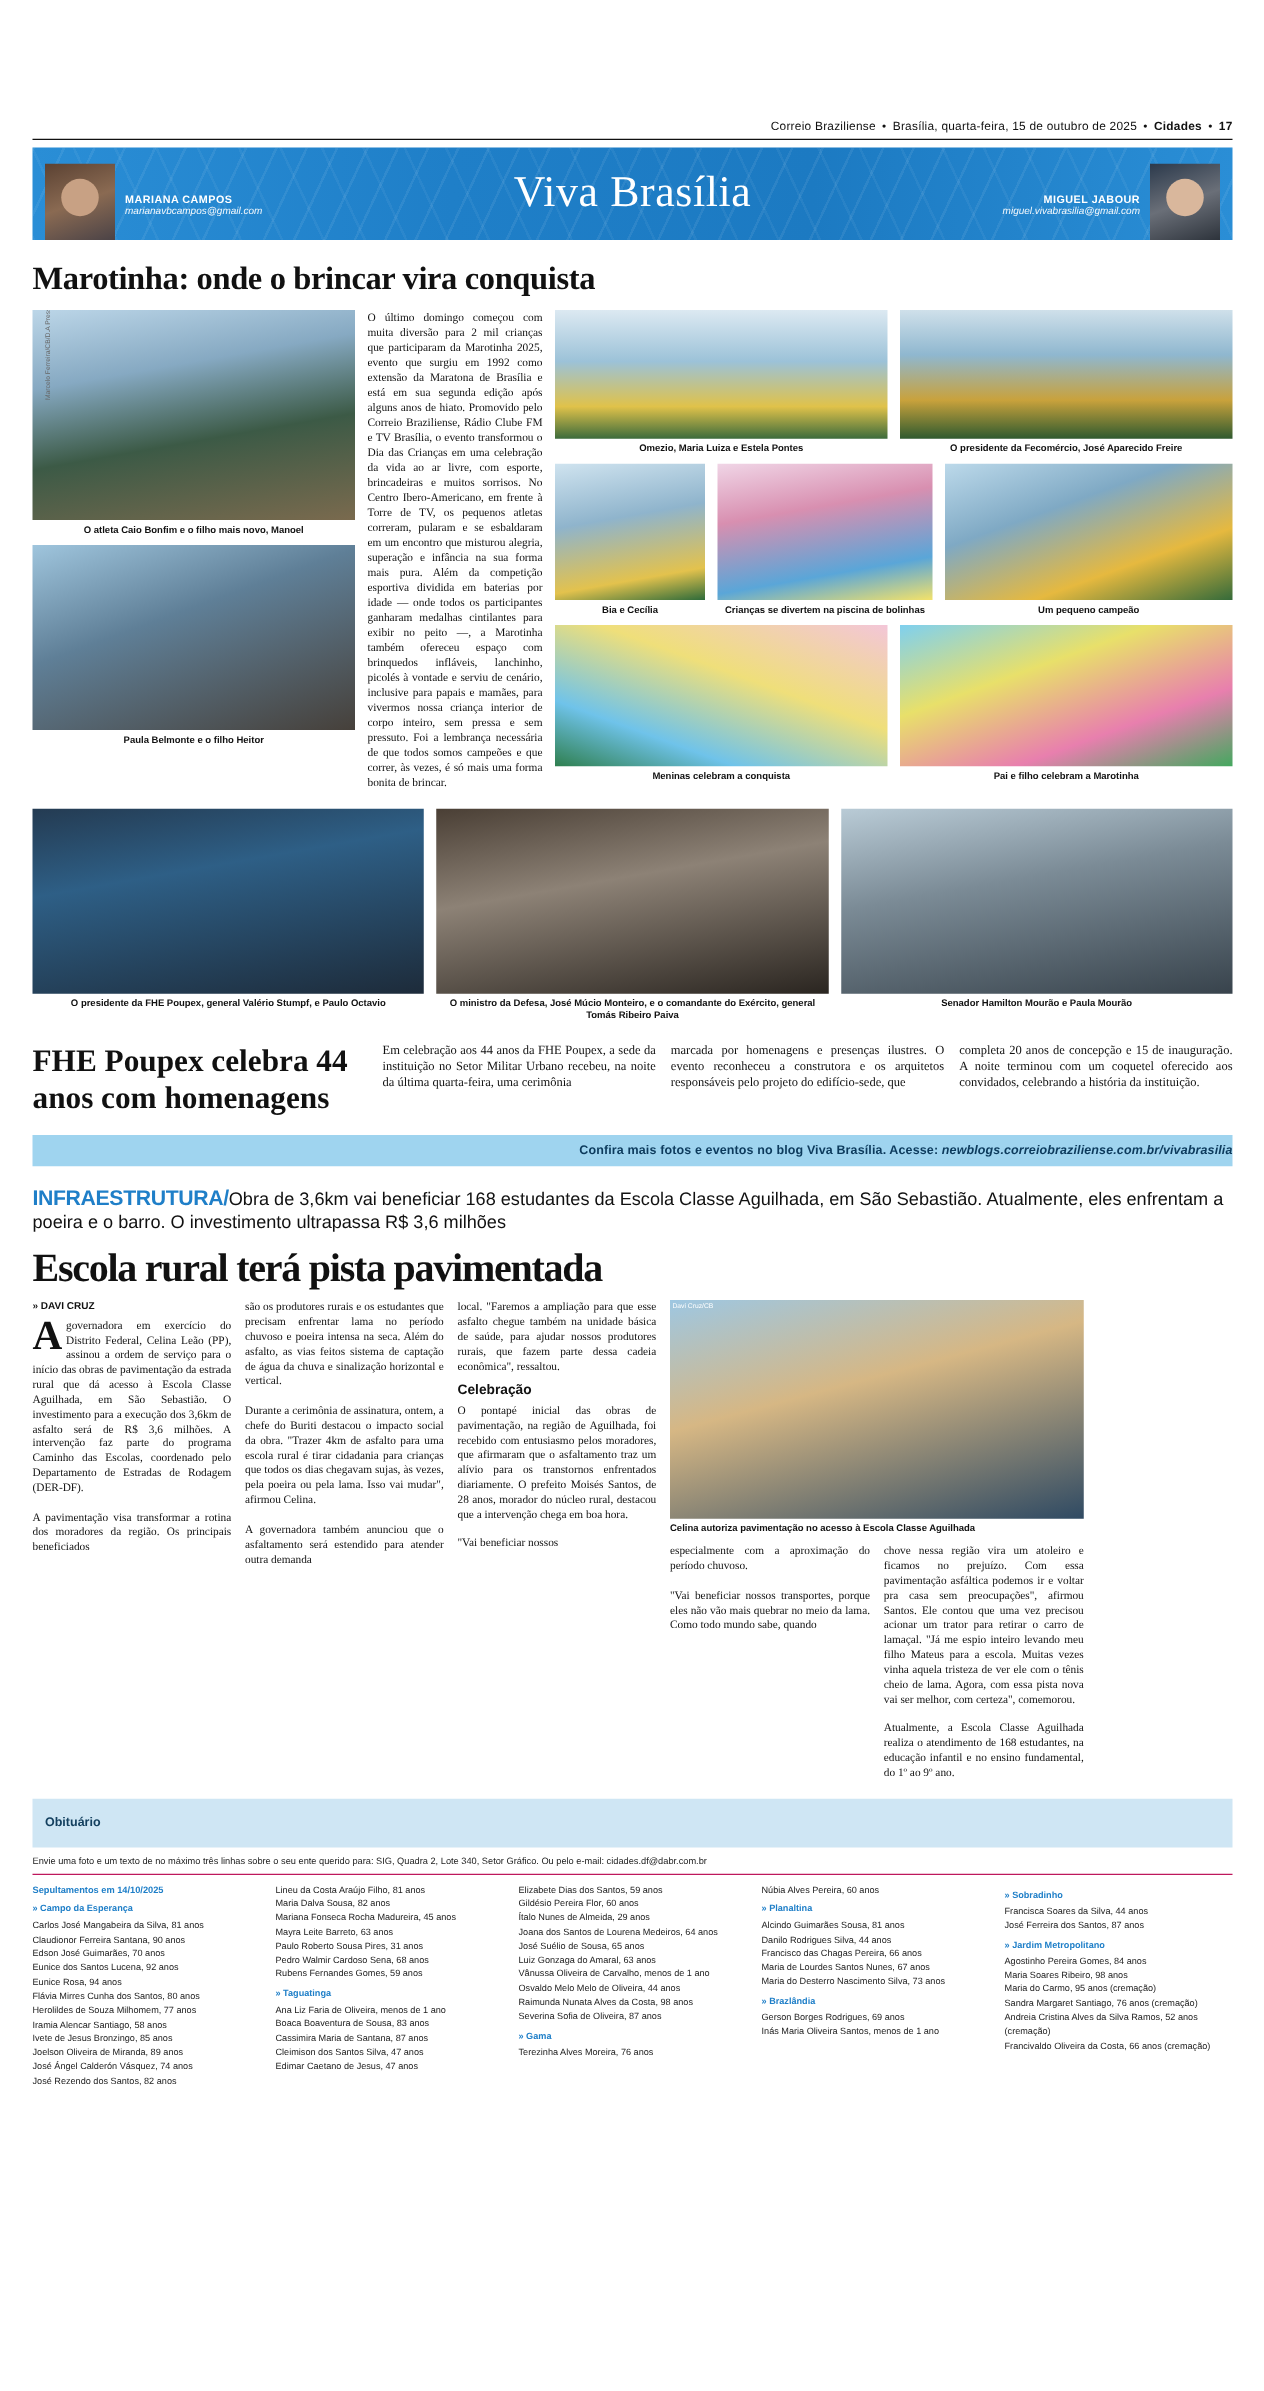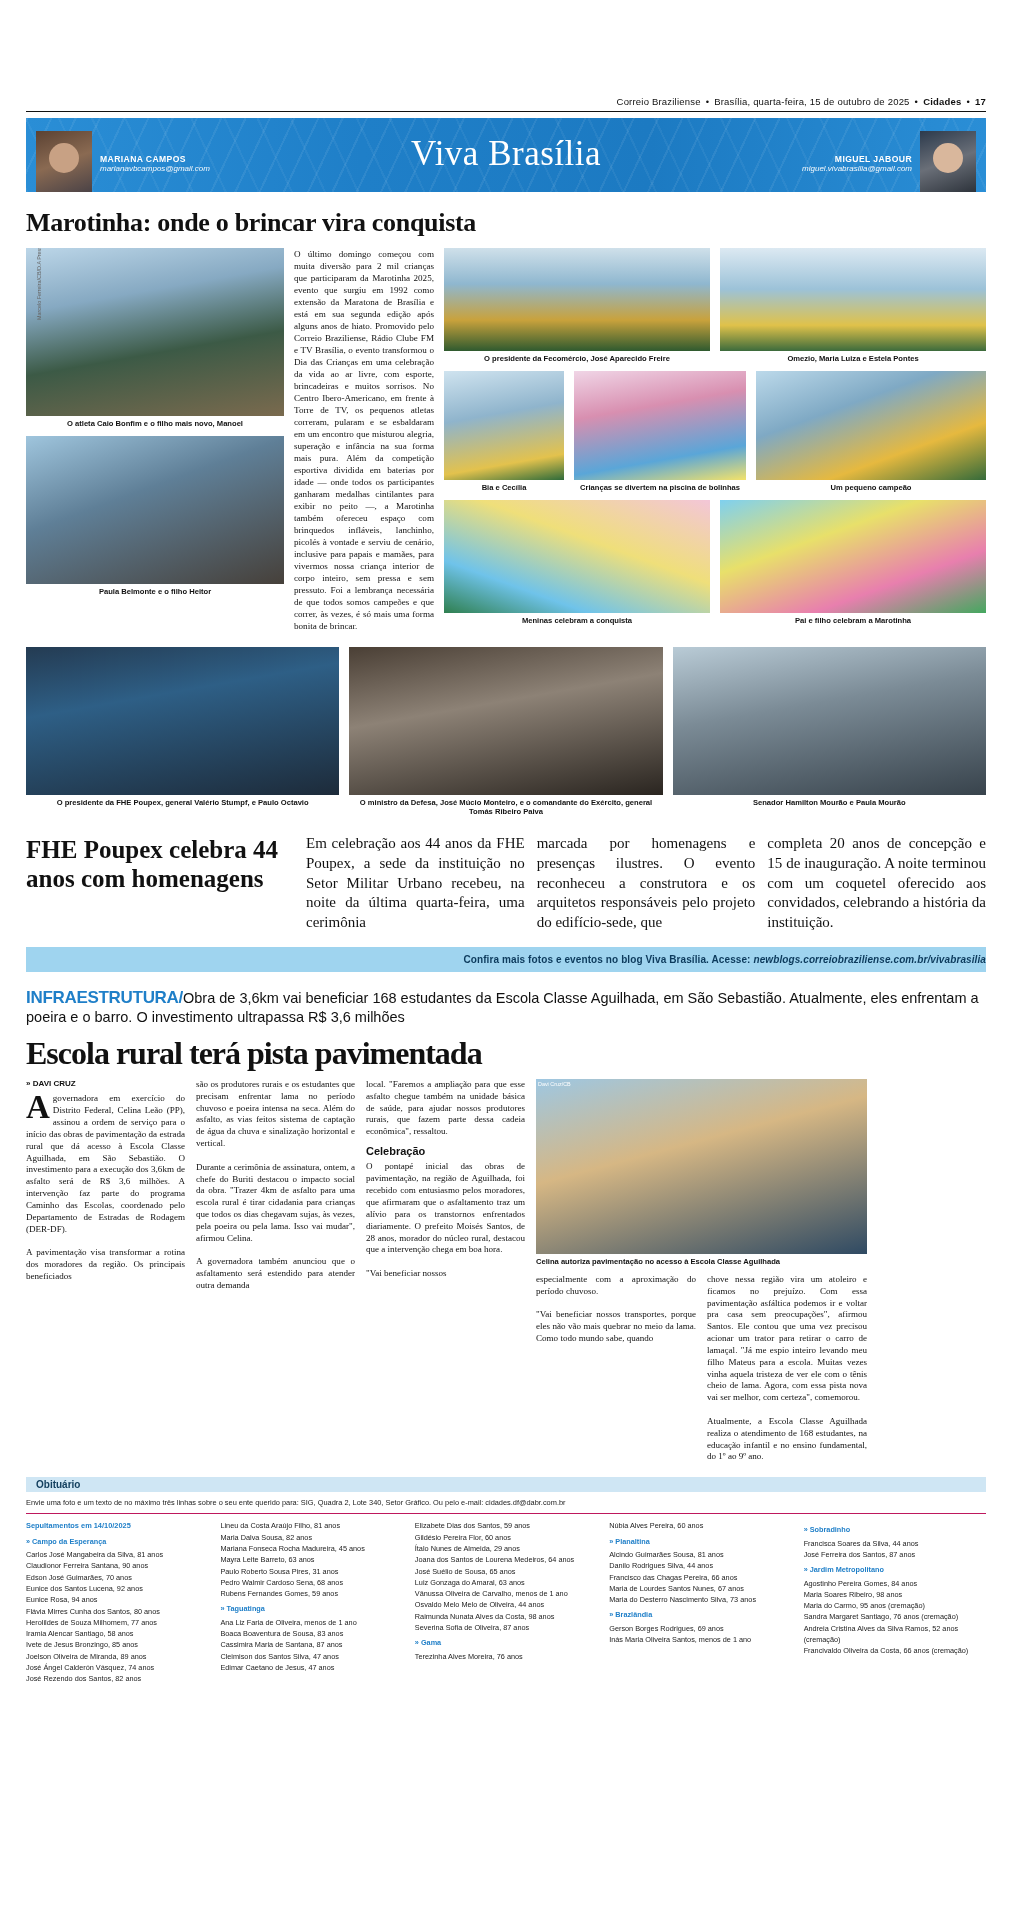--- a/index.html
+++ b/index.html
@@ -107,21 +107,21 @@
 
   
   .strip{ display:flex; gap:10px; margin-top:14px; }
   .strip .cell{ flex:1; }
 
   
   .fhe{ display:flex; gap:12px; margin-top:10px; }
   .fhe h2{
     font-size:25px; line-height:1.15; font-weight:bold; margin:2px 0 0 0; width:268px;
   }
-  .fhe .cols{ display:flex; gap:12px; flex:1; font-size:15px; line-height:1.32; text-align:justify; }
+  .fhe .cols{ display:flex; gap:12px; flex:1; font-size:10px; line-height:1.32; text-align:justify; }
   .fhe .cols div{ flex:1; }
 
   
   .promo{
     margin-top:14px; background:#9fd4ef; color:#0c3a5c;
     text-align:right; font-family:"Liberation Sans", sans-serif;
     font-size:10px; font-weight:bold; padding:7px 0; letter-spacing:.1px;
   }
   .promo i{ font-style:italic; }
 
@@ -141,21 +141,21 @@
     float:left; font-size:33px; line-height:.86; font-weight:bold; padding-right:3px;
   }
   .byline{ font-family:"Liberation Sans", sans-serif; font-size:8px; font-weight:bold; margin-bottom:4px; }
   .subhead{ font-family:"Liberation Sans", sans-serif; font-weight:bold; font-size:11px; margin:6px 0 3px 0; }
   .infra-photo-wrap{ width:331px; }
 
   
   .obit-bar{
     margin-top:14px; background:#cfe6f4; color:#14405f;
     font-family:"Liberation Sans", sans-serif; font-size:10px; font-weight:bold;
-    padding:2px 10px;
+    padding:14px 10px;
   }
   .obit-note{
     font-family:"Liberation Sans", sans-serif; font-size:7.4px; color:#222;
     padding:6px 0 6px 0; border-bottom:1px solid #be185d;
   }
   .obit-cols{ display:flex; gap:12px; padding-top:6px; font-family:"Liberation Sans", sans-serif; }
   .obit-col{ flex:1; font-size:7.3px; line-height:1.55; color:#222; }
   .obit-date{ color:#1f7fc8; font-weight:bold; margin-bottom:3px; font-size:7.4px; }
   .obit-city{ color:#1f7fc8; font-weight:bold; margin:4px 0 2px 0; }
 </style>
@@ -206,26 +206,26 @@
       <div class="cap">Paula Belmonte e o filho Heitor</div>
     </div>
 
     <div class="col-mid">
       <div class="body-text">O último domingo começou com muita diversão para 2 mil crianças que participaram da Marotinha 2025, evento que surgiu em 1992 como extensão da Maratona de Brasília e está em sua segunda edição após alguns anos de hiato. Promovido pelo Correio Braziliense, Rádio Clube FM e TV Brasília, o evento transformou o Dia das Crianças em uma celebração da vida ao ar livre, com esporte, brincadeiras e muitos sorrisos. No Centro Ibero-Americano, em frente à Torre de TV, os pequenos atletas correram, pularam e se esbaldaram em um encontro que misturou alegria, superação e infância na sua forma mais pura. Além da competição esportiva dividida em baterias por idade — onde todos os participantes ganharam medalhas cintilantes para exibir no peito —, a Marotinha também ofereceu espaço com brinquedos infláveis, lanchinho, picolés à vontade e serviu de cenário, inclusive para papais e mamães, para vivermos nossa criança interior de corpo inteiro, sem pressa e sem pressuto. Foi a lembrança necessária de que todos somos campeões e que correr, às vezes, é só mais uma forma bonita de brincar.</div>
     </div>
 
     <div class="col-right">
       <div style="display:flex; gap:10px;">
         <div style="flex:1">
+          <div class="photo g4" style="height:103px"></div>
+          <div class="cap">Omezio, Maria Luiza e Estela Pontes</div>
+        </div>
+        <div style="flex:1">
           <div class="photo g3" style="height:103px"></div>
           <div class="cap">O presidente da Fecomércio, José Aparecido Freire</div>
-        </div>
-        <div style="flex:1">
-          <div class="photo g4" style="height:103px"></div>
-          <div class="cap">Omezio, Maria Luiza e Estela Pontes</div>
         </div>
       </div>
       <div style="display:flex; gap:10px;">
         <div style="width:120px">
           <div class="photo g6" style="height:109px"></div>
           <div class="cap">Bia e Cecília</div>
         </div>
         <div style="width:172px">
           <div class="photo g5" style="height:109px"></div>
           <div class="cap">Crianças se divertem na piscina de bolinhas</div>

